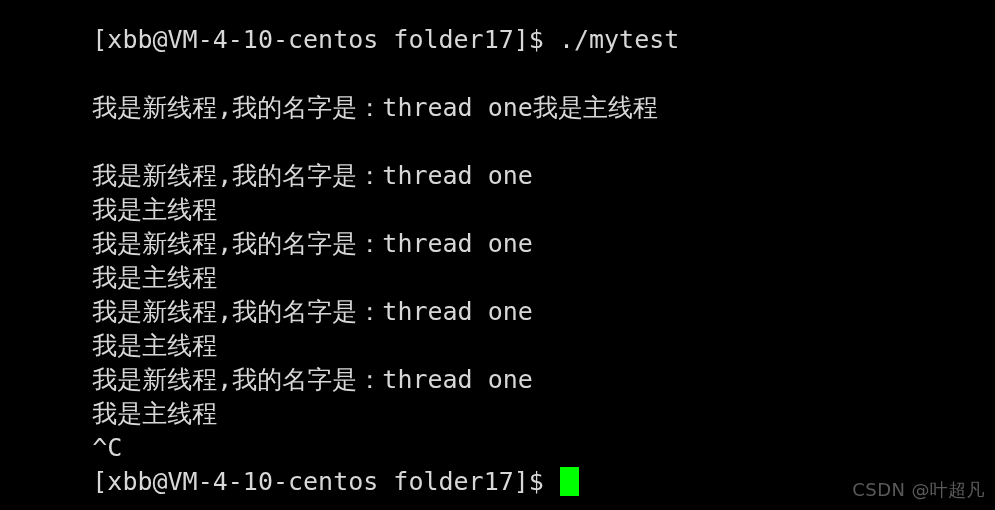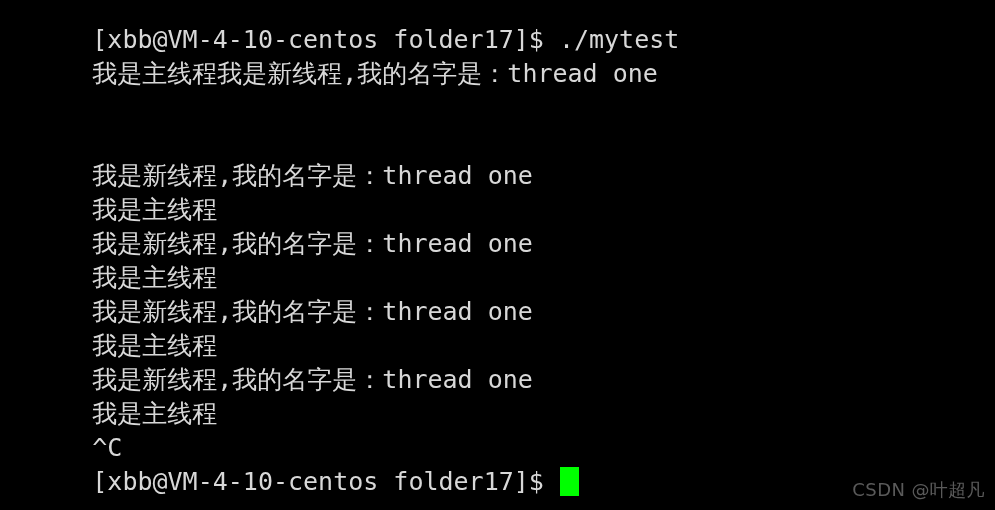--- a/index.html
+++ b/index.html
@@ -75,28 +75,28 @@
 <body>
 
 <div id="terminal">
 
   <div id="screen">
 
     <div class="row">
       <span class="seg">[xbb@VM-4-10-centos folder17]$ ./mytest</span>
     </div>
 
-    <div class="row">
-      <span class="seg">我是主线程我是新线程,我的名字是：thread one</span>
-    </div>
 
     <div class="row blank">
       <span class="seg"></span>
     </div>
 
+    <div class="row">
+      <span class="seg">我是新线程,我的名字是：thread one我是主线程</span>
+    </div>
 
     <div class="row blank">
       <span class="seg"></span>
     </div>
 
     <div class="row">
       <span class="seg">我是新线程,我的名字是：thread one</span>
     </div>
 
     <div class="row">

